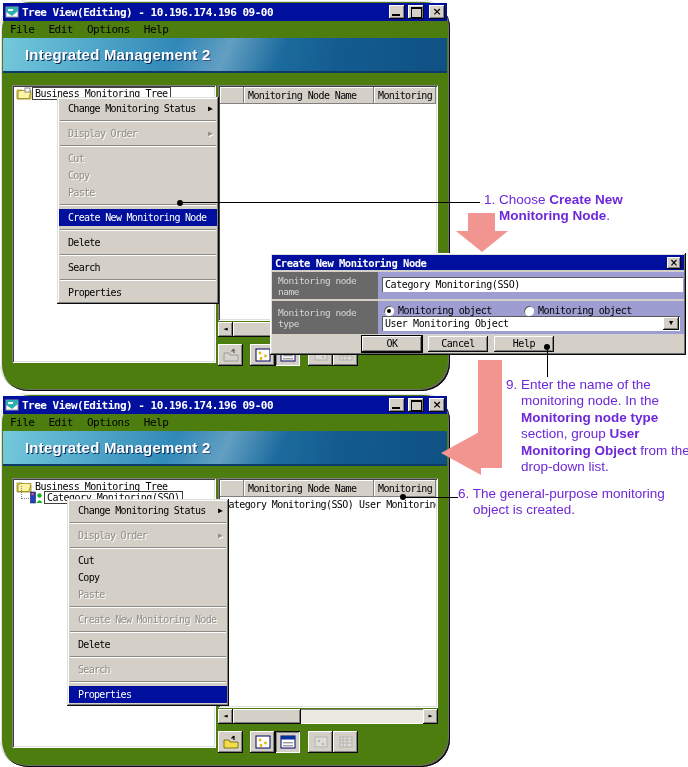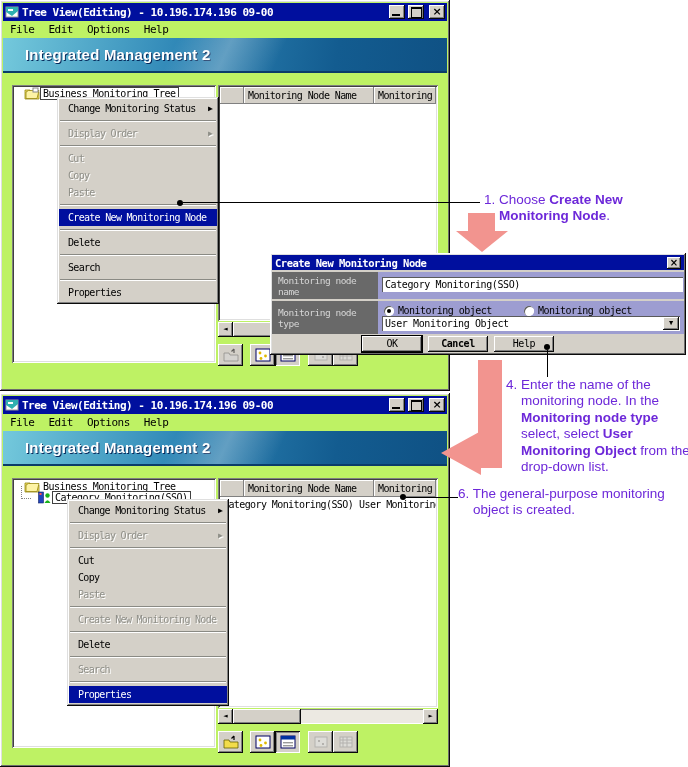--- a/index.html
+++ b/index.html
@@ -1,20 +1,20 @@
 <!DOCTYPE html>
 <html><head>
 <meta charset="utf-8">
 <style>
   html,body{margin:0;padding:0;background:#fff;}
   #canvas{position:relative;width:688px;height:767px;background:#fff;overflow:hidden;
           font-family:"DejaVu Sans Mono",monospace;}
   
-  .win{position:absolute;left:0;width:450px;background:#bef264;z-index:1;
-       box-shadow:inset -1px -1px #0a0a0a,inset 1px 1px #ffffff,inset -2px -2px #6d6d6d,inset 2px 2px #dfdfdf;}
+  .win{position:absolute;left:0;width:450px;background:#4d7c0f;z-index:1;
+       box-shadow:inset -1px -1px #0a0a0a,inset 1px 1px #ffffff,inset -2px -2px #6d6d6d,inset 2px 2px #dfdfdf;border-radius:28px;}
   .titlebar{position:absolute;left:3px;top:3px;right:3px;height:18px;background:#000f9e;
             display:flex;align-items:center;padding:0 2px;gap:3px;}
   .titlebar .ttl{flex:1;color:#fff;font:bold 11px "DejaVu Sans Mono",monospace;letter-spacing:-0.5px;white-space:nowrap;overflow:hidden;}
   .wbtn{width:16px;height:14px;background:#d4d0c8;position:relative;flex:0 0 auto;
         box-shadow:inset -1px -1px #0a0a0a,inset 1px 1px #fff,inset -2px -2px #808080;
         display:flex;align-items:center;justify-content:center;}
   .wbtn.closeb{margin-left:2px;}
   .g-min{position:absolute;left:3px;bottom:3px;width:8px;height:2px;background:#000;}
   .g-max{width:9px;height:8px;border:1px solid #000;border-top:2px solid #000;}
   .g-x{font:bold 11px "DejaVu Sans",sans-serif;color:#000;line-height:10px;}
@@ -51,21 +51,21 @@
         box-shadow:inset -1px -1px #0a0a0a,inset 1px 1px #fff,inset -2px -2px #808080;}
   .strack{flex:1;}
   
   .toolbar{position:absolute;left:218px;height:24px;display:flex;align-items:flex-start;}
   .tb{width:25px;height:22px;background:#d4d0c8;display:flex;align-items:center;justify-content:center;
       box-shadow:inset -1px -1px #0a0a0a,inset 1px 1px #fff,inset -2px -2px #808080;flex:0 0 auto;}
   .tb.pressed{box-shadow:inset 1px 1px #0a0a0a,inset -1px -1px #fff,inset 2px 2px #808080;}
   .tb.dis svg{opacity:.55;filter:grayscale(1);}
   .tgap7{width:7px;flex:0 0 auto;} .tgap8{width:8px;flex:0 0 auto;}
   
-  .tree-row{position:absolute;display:flex;align-items:center;white-space:nowrap;margin-left:8px;}
+  .tree-row{position:absolute;display:flex;align-items:center;white-space:nowrap;}
   .tree-lbl{font-size:10px;letter-spacing:-0.5px;padding:0 2px;border:1px solid transparent;}
   .tree-lbl.focus{border:1px solid #404040;}
   .tree-l{position:absolute;left:9px;top:8px;width:9px;height:12px;
           border-left:1px dotted #808080;border-bottom:1px dotted #808080;}
   
   .ctx{position:absolute;width:158px;background:#d4d0c8;z-index:5;padding:3px 2px;
        box-shadow:inset -1px -1px #0a0a0a,inset 1px 1px #dfdfdf,inset -2px -2px #808080,inset 2px 2px #fff;}
   .ctx-item{height:17px;line-height:17px;padding-left:9px;position:relative;
             font-size:10px;letter-spacing:-0.7px;color:#000;white-space:nowrap;}
   .ctx-item.disabled{color:#8f8f88;text-shadow:1px 1px 0 #fff;}
@@ -376,21 +376,21 @@
         <span class="rdot"></span>
         <span>Monitoring object</span>
       </span>
       <span class="dropdown">
         <span class="dv">User Monitoring Object</span>
         <span class="ddbtn"><span>▼</span></span>
       </span>
     </div>
     <div class="dlg-btns">
       <span class="dbtn def" style="left:78px;">OK</span>
-      <span class="dbtn" style="left:144px;font-weight:bold;">Cancel</span>
+      <span class="dbtn" style="left:144px;">Cancel</span>
       <span class="dbtn" style="left:210px;">Help</span>
     </div>
   </div>
 
   <svg class="arrow-svg" style="left:455px;top:213px;" width="56" height="40">
     <rect x="13" y="0" width="27" height="18" fill="#f2948f"></rect>
     <polygon points="1,18 53,18 27,39" fill="#f2948f"></polygon>
   </svg>
   <svg class="arrow-svg" style="left:438px;top:360px;" width="66" height="118">
     <rect x="40" y="0" width="24" height="108" fill="#f2948f"></rect>
@@ -401,19 +401,19 @@
   <span class="conn" style="left:183px;top:202px;width:297px;height:1px;"></span>
   <span class="dot" style="left:544px;top:344px;"></span>
   <span class="conn" style="left:547px;top:350px;width:1px;height:27px;"></span>
   <span class="dot" style="left:400px;top:494px;"></span>
   <span class="conn" style="left:406px;top:497px;width:52px;height:1px;"></span>
 
   <div class="note" style="left:484px;top:192px;width:152px;">
     <span>1. Choose </span><b>Create New Monitoring Node</b><span>.</span>
   </div>
   <div class="note" style="left:506px;top:377px;width:180px;">
-    <span>4. Enter the name of the monitoring node. In the </span><b>Monitoring node type</b><span> select, select </span><b>User Monitoring Object</b><span> from the drop-down list.</span>
+    <span>9. Enter the name of the monitoring node. In the </span><b>Monitoring node type</b><span> section, group </span><b>User Monitoring Object</b><span> from the drop-down list.</span>
   </div>
   <div class="note" style="left:458px;top:486px;width:225px;">
     <span>6. The general-purpose monitoring object is created.</span>
   </div>
 
 </div>
 
 </body></html>

